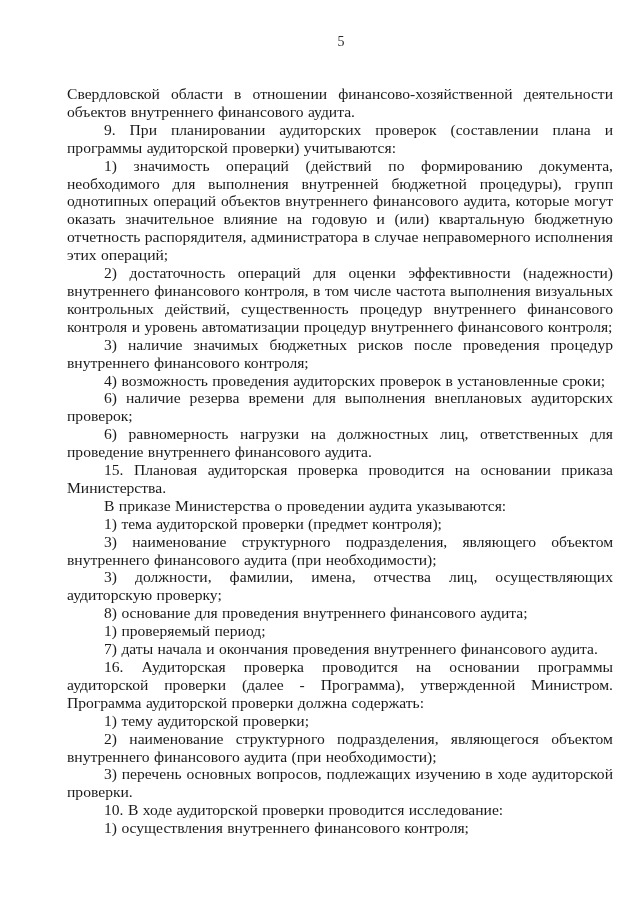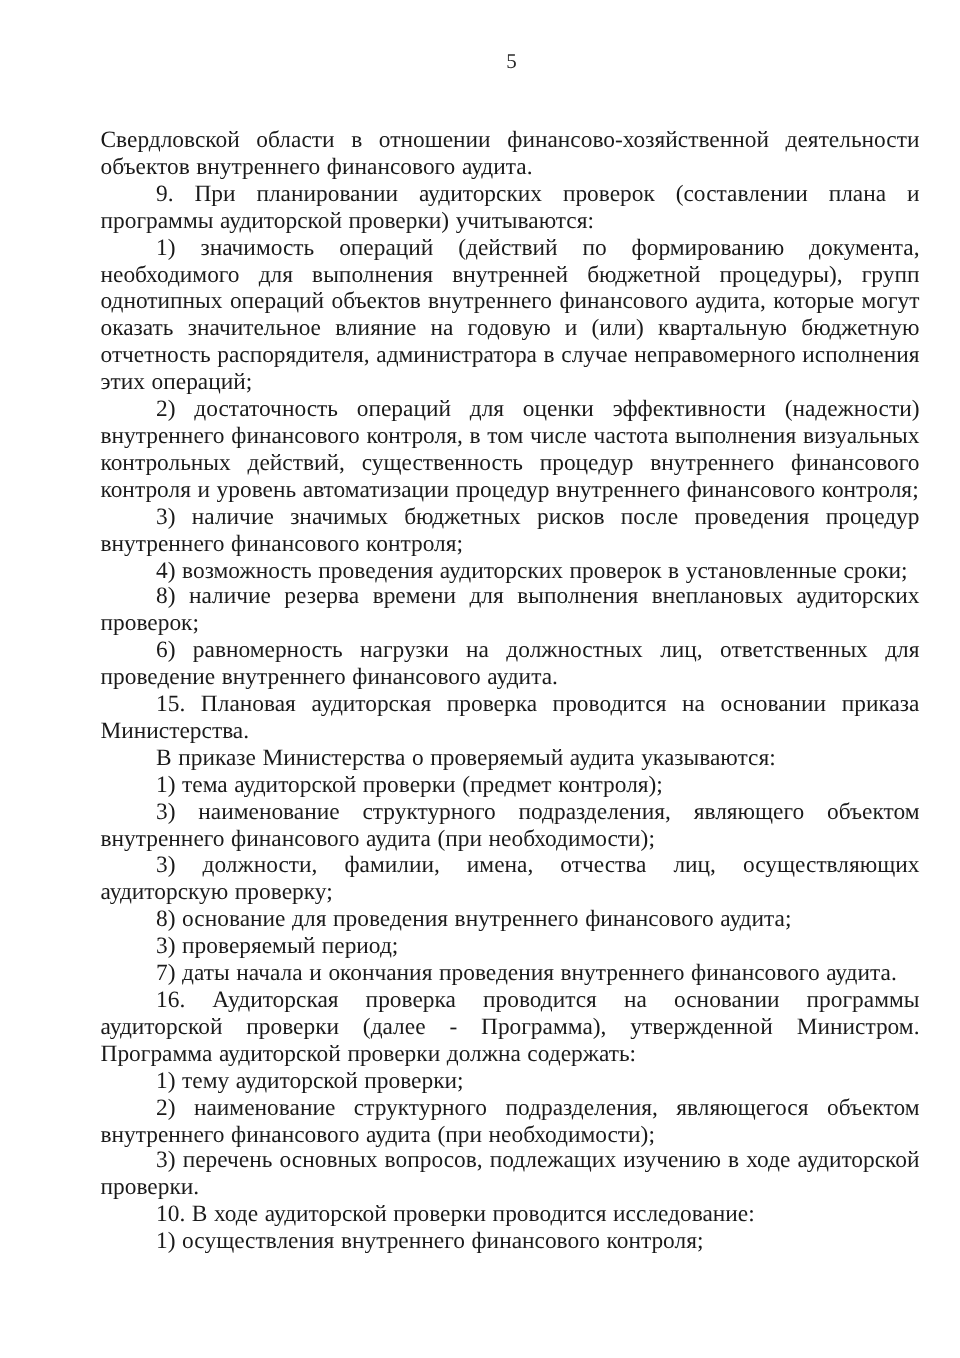--- a/index.html
+++ b/index.html
@@ -51,29 +51,29 @@
 
 <div class="page">
   <div class="page-number">5</div>
   <div class="content">
     <p class="continuation">Свердловской области в отношении финансово-хозяйственной деятельности объектов внутреннего финансового аудита.</p>
     <p>9. При планировании аудиторских проверок (составлении плана и программы аудиторской проверки) учитываются:</p>
     <p>1) значимость операций (действий по формированию документа, необходимого для выполнения внутренней бюджетной процедуры), групп однотипных операций объектов внутреннего финансового аудита, которые могут оказать значительное влияние на годовую и (или) квартальную бюджетную отчетность распорядителя, администратора в случае неправомерного исполнения этих операций;</p>
     <p>2) достаточность операций для оценки эффективности (надежности) внутреннего финансового контроля, в том числе частота выполнения визуальных контрольных действий, существенность процедур внутреннего финансового контроля и уровень автоматизации процедур внутреннего финансового контроля;</p>
     <p>3) наличие значимых бюджетных рисков после проведения процедур внутреннего финансового контроля;</p>
     <p>4) возможность проведения аудиторских проверок в установленные сроки;</p>
-    <p>8) наличие резерва времени для выполнения внеплановых аудиторских проверок;</p>
+    <p>6) наличие резерва времени для выполнения внеплановых аудиторских проверок;</p>
     <p>6) равномерность нагрузки на должностных лиц, ответственных для проведение внутреннего финансового аудита.</p>
     <p>15. Плановая аудиторская проверка проводится на основании приказа Министерства.</p>
-    <p>В приказе Министерства о проверяемый аудита указываются:</p>
+    <p>В приказе Министерства о проведении аудита указываются:</p>
     <p>1) тема аудиторской проверки (предмет контроля);</p>
     <p>3) наименование структурного подразделения, являющего объектом внутреннего финансового аудита (при необходимости);</p>
     <p>3) должности, фамилии, имена, отчества лиц, осуществляющих аудиторскую проверку;</p>
     <p>8) основание для проведения внутреннего финансового аудита;</p>
-    <p>3) проверяемый период;</p>
+    <p>1) проверяемый период;</p>
     <p>7) даты начала и окончания проведения внутреннего финансового аудита.</p>
     <p>16. Аудиторская проверка проводится на основании программы аудиторской проверки (далее - Программа), утвержденной Министром. Программа аудиторской проверки должна содержать:</p>
     <p>1) тему аудиторской проверки;</p>
     <p>2) наименование структурного подразделения, являющегося объектом внутреннего финансового аудита (при необходимости);</p>
     <p>3) перечень основных вопросов, подлежащих изучению в ходе аудиторской проверки.</p>
     <p>10. В ходе аудиторской проверки проводится исследование:</p>
     <p>1) осуществления внутреннего финансового контроля;</p>
   </div>
 </div>
 

